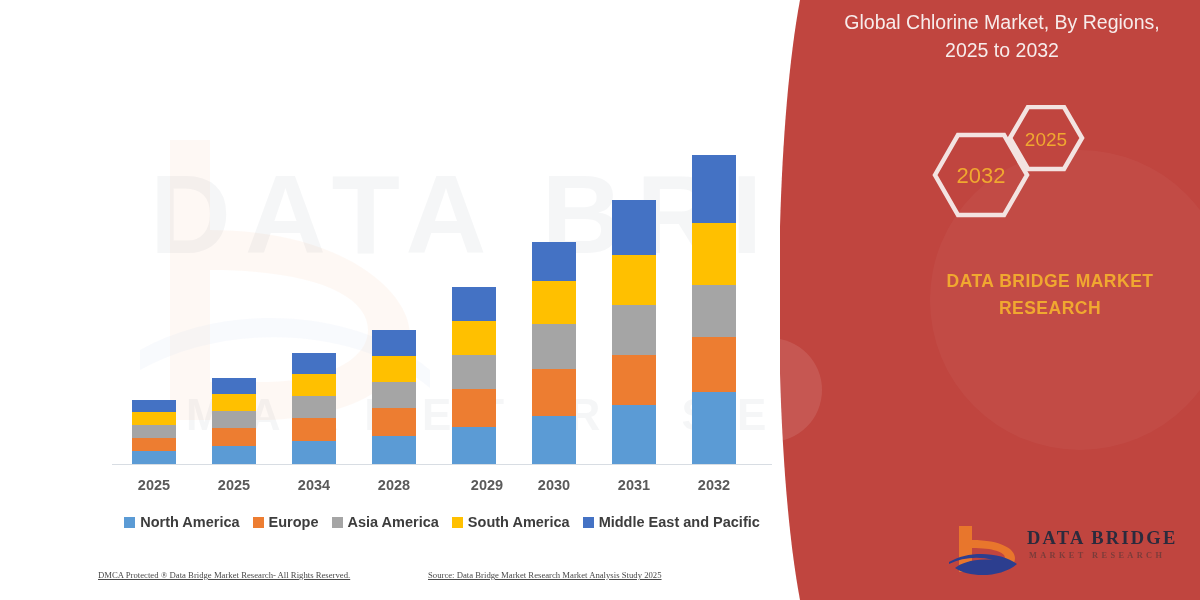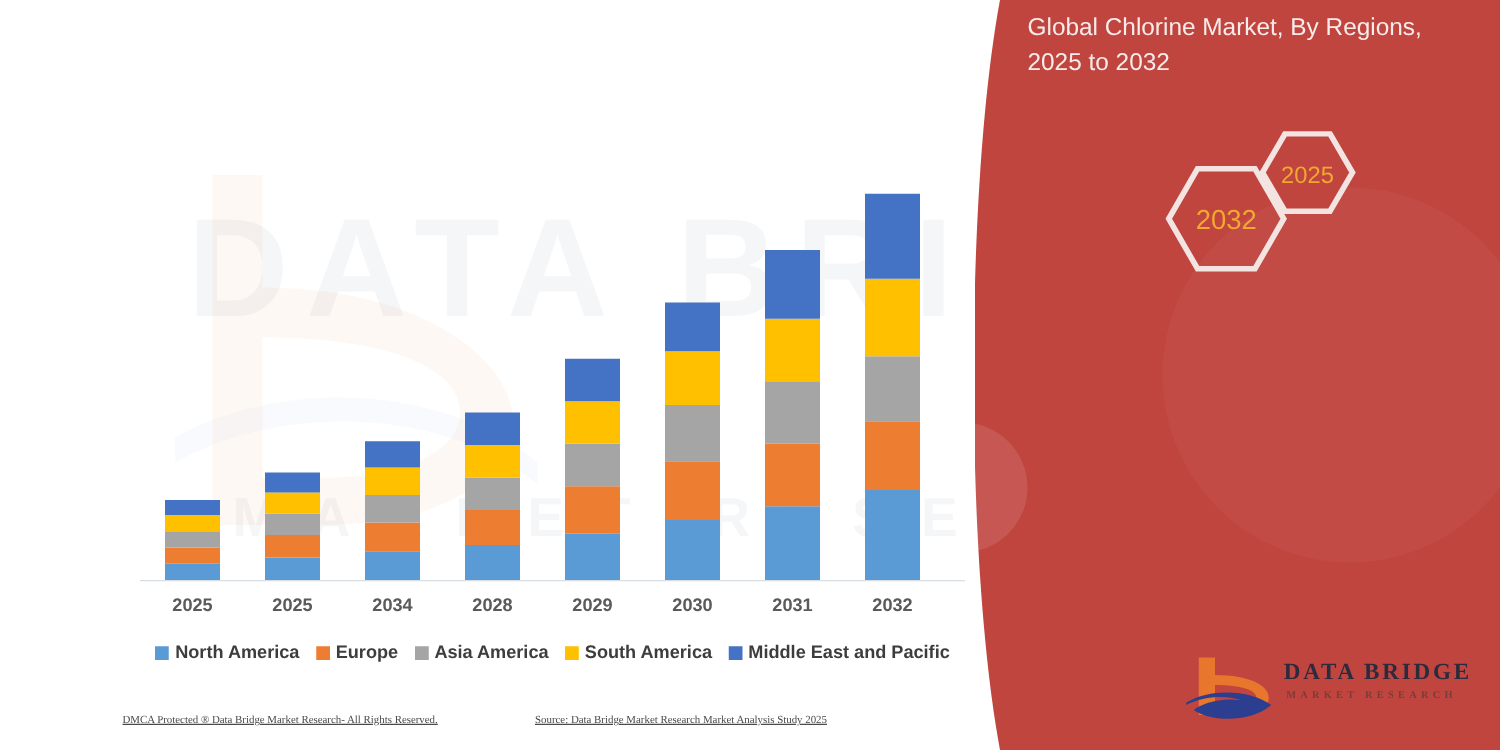--- a/index.html
+++ b/index.html
@@ -72,21 +72,21 @@
   .foot-left { left: 98px; }
   .foot-right { left: 428px; }
 
   
   .redpanel { position: absolute; right: 0; top: 0; width: 420px; height: 600px; z-index: 4; }
 
   .rp-content { position: absolute; right: 0; top: 0; width: 420px; height: 600px; z-index: 5; }
 
   .rp-title {
     position: absolute; right: 18px; top: 8px; width: 360px;
-    text-align: left; color: #f7eceb; font-size: 19.5px;
+    text-align: center; color: #f7eceb; font-size: 19.5px;
     font-weight: 400; line-height: 1.45;
   }
 
   .hexwrap { position: absolute; left: 120px; top: 105px; width: 230px; height: 140px; }
 
   .brand {
     position: absolute; left: 130px; top: 268px; width: 280px;
     text-align: center; color: #f0a830; font-size: 17.5px;
     font-weight: 700; line-height: 1.55; letter-spacing: 0.5px;
   }
@@ -177,21 +177,21 @@
         <div class="seg" style="height: 62px; bottom: 179px; background: rgb(255, 192, 0);"></div>
         <div class="seg" style="height: 68px; bottom: 241px; background: rgb(68, 114, 196);"></div>
       </div>
     </div>
   <div class="axis-line"></div>
   <div id="xlabels">
       <div class="xlabel" style="left: 124px;">2025</div>
       <div class="xlabel" style="left: 204px;">2025</div>
       <div class="xlabel" style="left: 284px;">2034</div>
       <div class="xlabel" style="left: 364px;">2028</div>
-      <div class="xlabel" style="left: 444px;">2029</div>
+      <div class="xlabel" style="left: 457px;">2029</div>
       <div class="xlabel" style="left: 524px;">2030</div>
       <div class="xlabel" style="left: 604px;">2031</div>
       <div class="xlabel" style="left: 684px;">2032</div>
     </div>
 
   <div class="legend" id="legend">
       <div class="lg-item">
         <span class="lg-sw" style="background: rgb(91, 155, 213);"></span>
         <span class="lg-tx">North America</span>
       </div>
@@ -227,20 +227,24 @@
 
     <div class="hexwrap">
       <svg viewBox="0 0 230 140" width="230" height="140">
         <polygon points="35,70 58,30 104,30 127,70 104,110 58,110" fill="none" stroke="#f3e3e1" stroke-width="4.5"></polygon>
         <text x="81" y="78" text-anchor="middle" font-size="22" font-weight="400" fill="#F0A830" font-family="Liberation Sans, sans-serif">2032</text>
         <polygon points="110,33 128,2 164,2 182,33 164,64 128,64" fill="#C0453F" stroke="#f3e3e1" stroke-width="4.5"></polygon>
         <text x="146" y="41" text-anchor="middle" font-size="19" font-weight="400" fill="#F0A830" font-family="Liberation Sans, sans-serif">2025</text>
       </svg>
     </div>
 
+    <div class="brand">
+      <span>DATA BRIDGE MARKET</span><br>
+      <span>RESEARCH</span>
+    </div>
 
     <div class="logo">
       <svg viewBox="0 0 80 62" width="80" height="62" style="position:absolute;left:0;top:0">
         <path d="M14 4 L27 4 L27 50 L14 50 Z" fill="#E8762C"></path>
         <path d="M27 18 C56 18 70 27 70 36 C70 47 56 52 40 52 L27 52 Z
                  M27 26 L27 45 L41 45 C53 45 60 41 60 36 C60 30 48 26 27 26 Z" fill="#E8762C" fill-rule="evenodd"></path>
         <path d="M4 40 C24 28 56 30 72 42 C56 56 24 56 10 46 C16 41 30 36 48 38
                  C34 34 18 35 4 42 Z" fill="#2C3E8F"></path>
       </svg>
       <div class="logo-txt">DATA BRIDGE</div>

